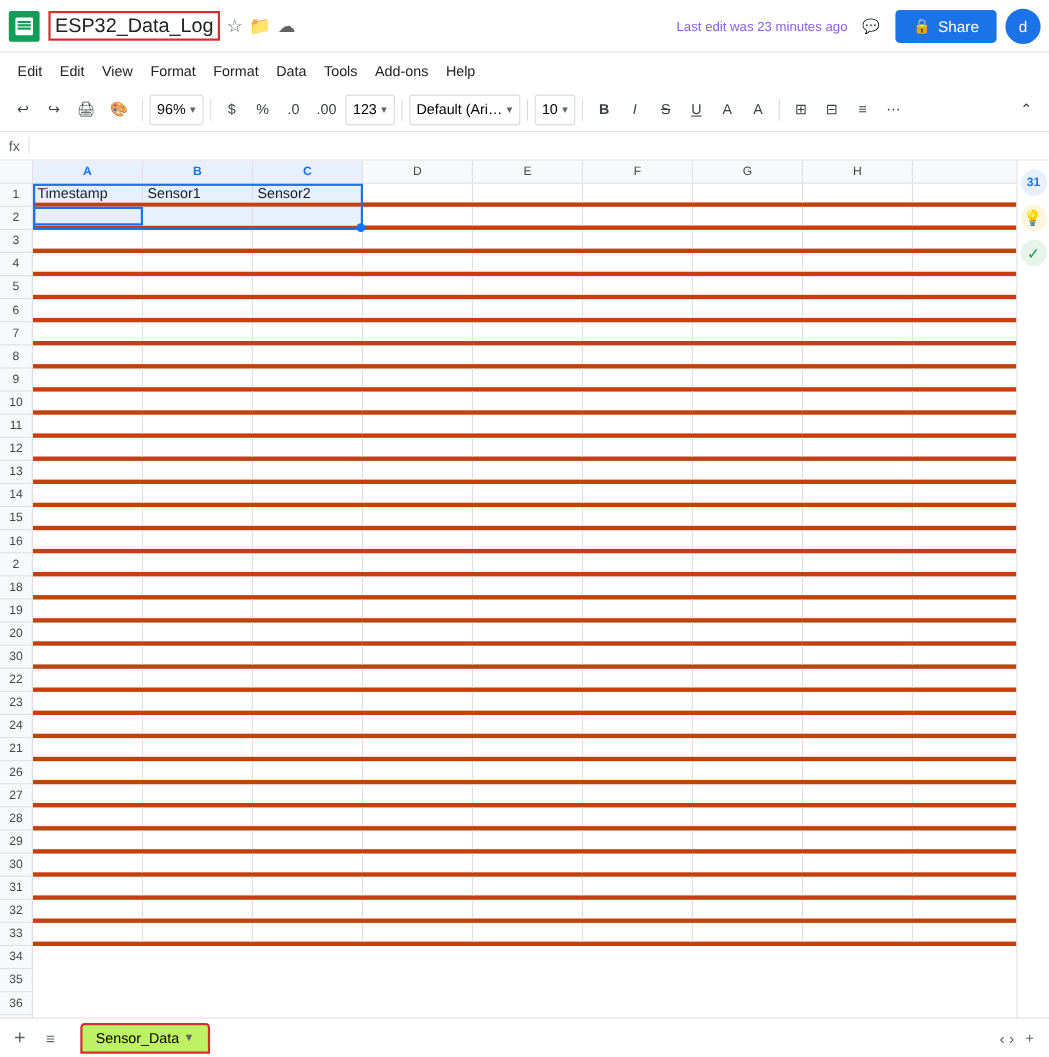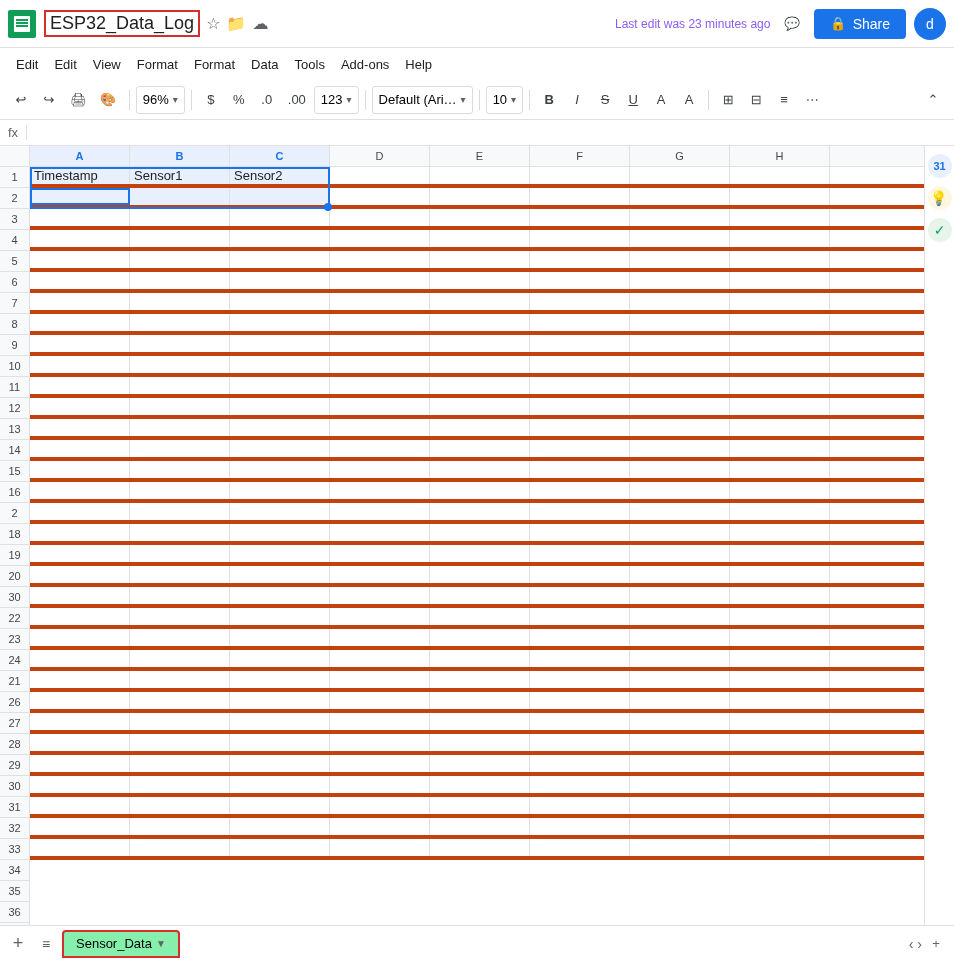--- a/index.html
+++ b/index.html
@@ -276,22 +276,22 @@
       border-radius: 50%;
     }
     .sheet-tab {
       display: flex; align-items: center;
       padding: 0 12px;
       height: 28px;
       border: 2px solid #d32f2f;
       border-radius: 4px 4px 0 0;
       font-size: 13px;
       cursor: pointer;
-      background: #86efac;
-      margin: 0 2px;
+      background: #bef264;
+      margin: 0 13px;
       gap: 4px;
     }
     .tab-arrow { font-size: 10px; color: #5f6368; }
     .bottom-right-btn {
       margin-left: auto;
       width: 28px; height: 28px;
       display: flex; align-items: center; justify-content: center;
       cursor: pointer;
       color: #5f6368;
     }

